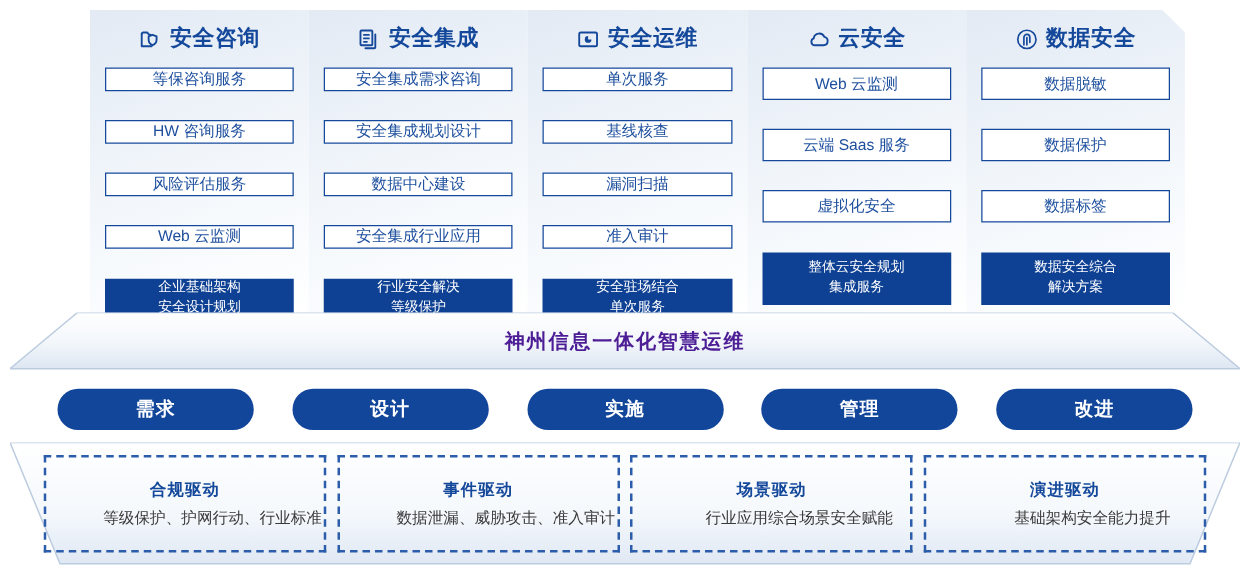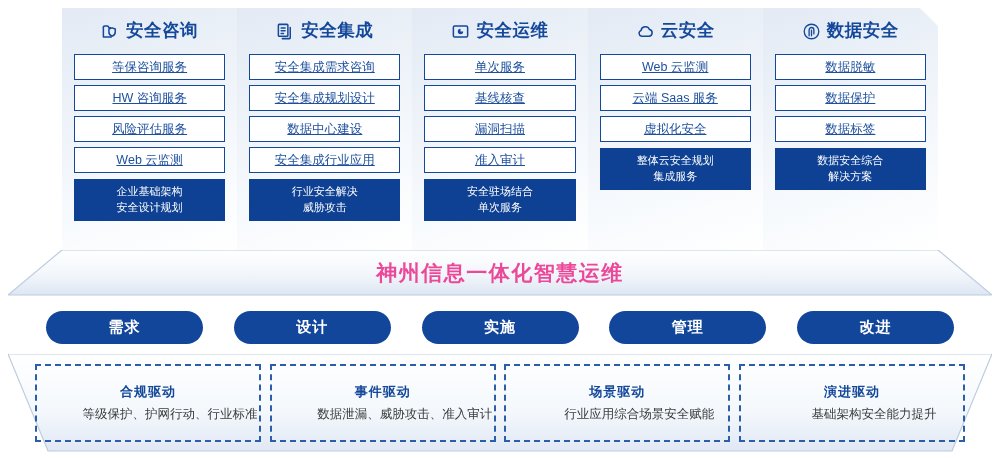--- a/index.html
+++ b/index.html
@@ -14,21 +14,21 @@
     position: relative;
     width: 1000px;
     height: 458px;
     background: #ffffff;
     overflow: hidden;
   }
 
   
   #pillars {
     position: absolute;
-    left: 62px;
+    left: 72px;
     top: 8px;
     width: 876px;
     height: 242px;
     display: flex;
     gap: 0px;
     align-items: center;
   }
   .pillar {
     position: relative;
     width: 175.2px;
@@ -65,31 +65,30 @@
     font-size: 17.5px;
     font-weight: bold;
     color: #14489b;
     letter-spacing: 0.5px;
     line-height: 1;
     white-space: nowrap;
   }
 
   .pillar-item {
     height: 26px;
-    margin-bottom: 5px;
+    margin-bottom: 23px;
     border: 1px solid #14489b;
     background: #ffffff;
     color: #1d4f9e;
     font-size: 12.5px;
     display: flex;
     align-items: center;
     justify-content: center;
     box-sizing: border-box;
     white-space: nowrap;
-    text-decoration: underline;
   }
   .pillar-summary {
     margin-top: 1px;
     height: 42px;
     background: #0e4194;
     color: #ffffff;
     font-size: 11px;
     font-weight: normal;
     line-height: 1.45;
     display: flex;
@@ -109,23 +108,23 @@
     width: 984px;
     height: 46px;
   }
   #banner svg { position: absolute; inset: 0; width: 984px; height: 46px; }
   #banner-text {
     position: absolute;
     inset: 0;
     display: flex;
     align-items: center;
     justify-content: center;
-    font-size: 21px;
+    font-size: 16px;
     font-weight: bold;
-    color: #ec4899;
+    color: #4c1d95;
     letter-spacing: 1.5px;
     z-index: 2;
   }
 
   
   #phases {
     position: absolute;
     left: 46px;
     top: 311px;
     width: 908px;
@@ -229,21 +228,21 @@
           </svg>
         </span>
         <span class="pillar-title">安全集成</span>
       </div>
       <div class="pillar-item">安全集成需求咨询</div>
       <div class="pillar-item">安全集成规划设计</div>
       <div class="pillar-item">数据中心建设</div>
       <div class="pillar-item">安全集成行业应用</div>
       <div class="pillar-summary">
         <span>行业安全解决</span>
-        <span>威胁攻击</span>
+        <span>等级保护</span>
       </div>
     </div>
 
     <div class="pillar">
       <div class="pillar-head">
         <span class="pillar-icon">
           <svg viewBox="0 0 24 24" fill="none" stroke="currentColor" stroke-width="1.9" stroke-linecap="round" stroke-linejoin="round">
             <rect x="3" y="5" width="18" height="14" rx="1.6"></rect>
             <path d="M12 8.6a3.4 3.4 0 1 0 3.4 3.4H12V8.6z" fill="currentColor" stroke="none"></path>
           </svg>

